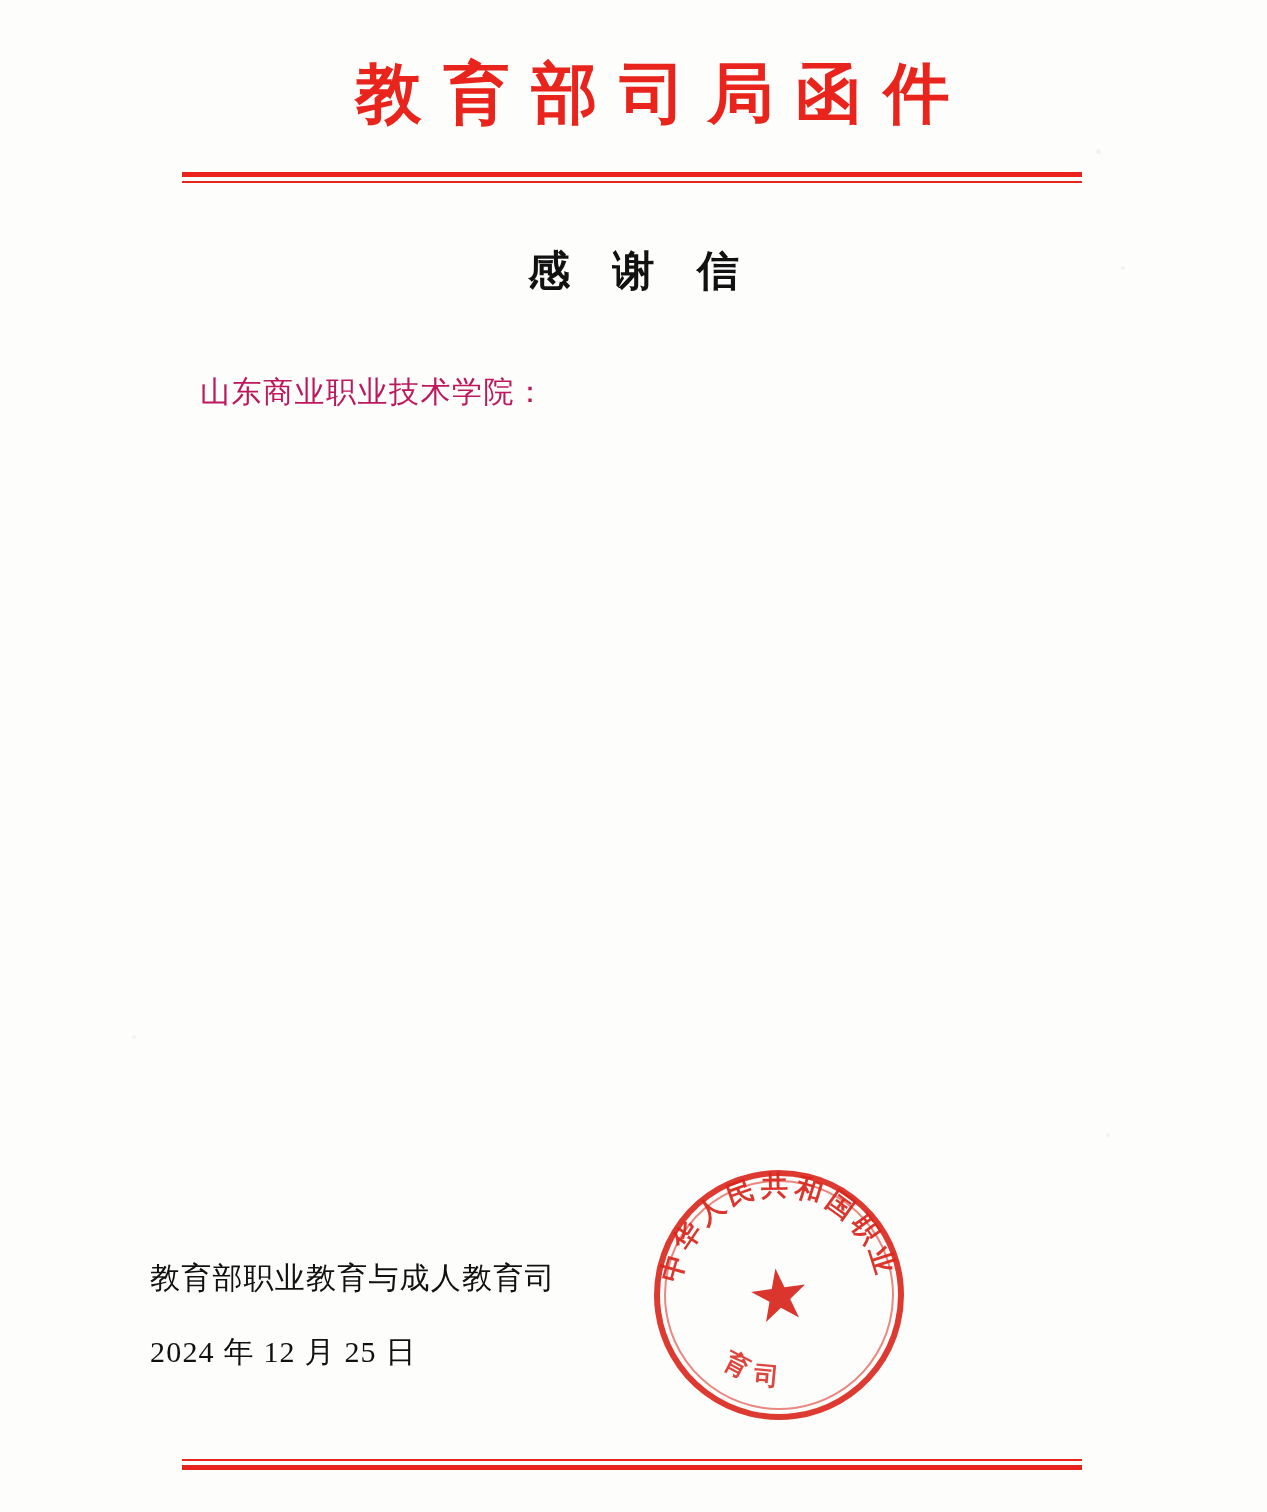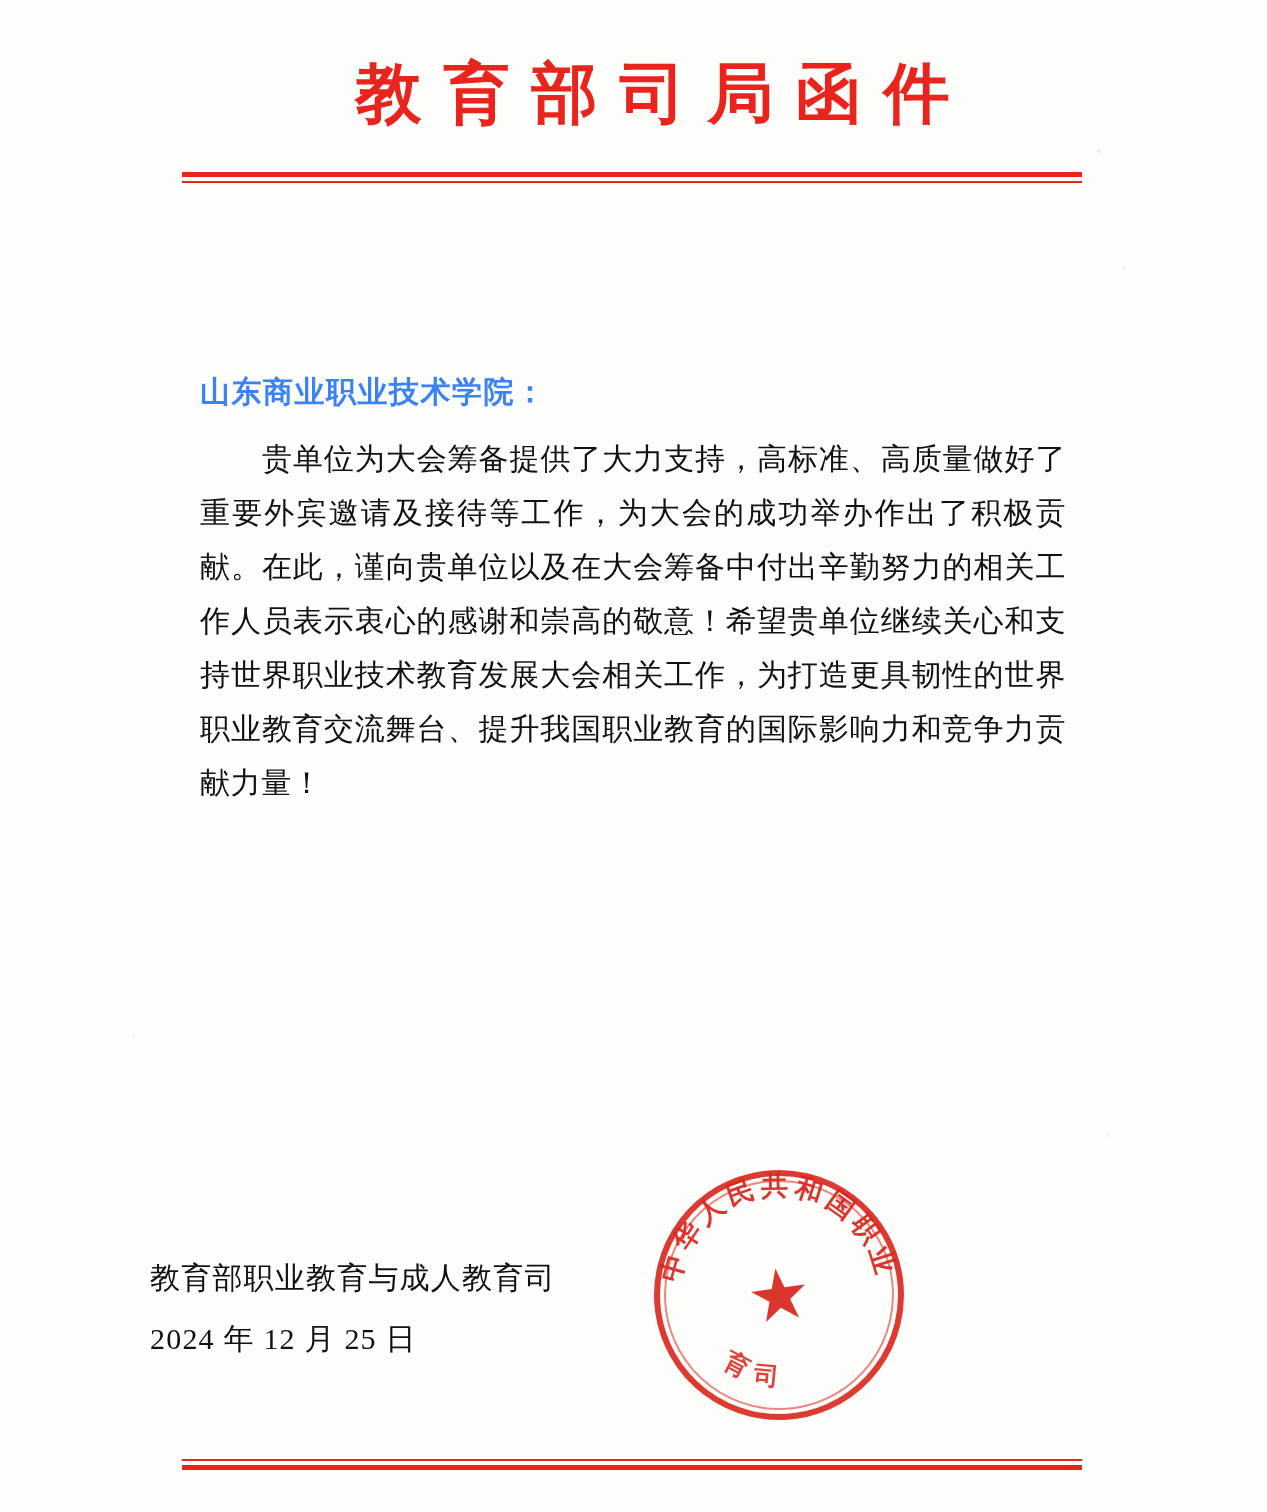--- a/index.html
+++ b/index.html
@@ -73,25 +73,24 @@
 
   
   .body-wrap {
     position: absolute;
     top: 372px;
     left: 200px;
     width: 866px;
   }
   .salutation {
     font-size: 30px;
-    color: #3b82f6;
+    color: #be185d;
     letter-spacing: 1.5px;
     line-height: 1.35;
-    margin-bottom: 19px;
-    font-weight: bold;
+    margin-bottom: 4px;
   }
   .para {
     font-size: 30px;
     color: #111;
     line-height: 54px;
     text-align: justify;
     text-justify: inter-ideograph;
     text-indent: 62px;
     letter-spacing: 0.6px;
     margin: 0 0 2px 0;
@@ -107,21 +106,21 @@
     font-size: 30px;
     color: #111;
     letter-spacing: 1.2px;
     padding-left: 150px;
   }
   .sign-date {
     font-size: 30px;
     color: #111;
     letter-spacing: 1.2px;
     padding-left: 150px;
-    margin-top: 20px;
+    margin-top: 33px;
   }
   
   .seal {
     position: absolute;
     left: 648px;
     top: 1164px;
     width: 262px;
     height: 262px;
     pointer-events: none;
   }
@@ -150,24 +149,24 @@
 
   <div class="masthead">
     <div class="masthead-title">教育部司局函件</div>
   </div>
 
   <div class="rule-group rule-top">
     <div class="rule-thick"></div>
     <div class="rule-thin"></div>
   </div>
 
+  <div class="doc-title">感 谢 信</div>
 
   <div class="body-wrap">
     <div class="salutation">山东商业职业技术学院：</div>
-    <p class="para">贵单位为大会筹备提供了大力支持，高标准、高质量做好了重要外宾邀请及接待等工作，为大会的成功举办作出了积极贡献。在此，谨向贵单位以及在大会筹备中付出辛勤努力的相关工作人员表示衷心的感谢和崇高的敬意！希望贵单位继续关心和支持世界职业技术教育发展大会相关工作，为打造更具韧性的世界职业教育交流舞台、提升我国职业教育的国际影响力和竞争力贡献力量！</p>
   </div>
 
   <div class="seal">
     <svg width="262" height="262" viewBox="0 0 262 262" xmlns="http://www.w3.org/2000/svg">
       <defs>
         <path id="sealArc" d="M 31,131 A 100,100 0 1 1 231,131"></path>
         <path id="sealArcLower" d="M 41,131 A 90,90 0 0 0 221,131"></path>
       </defs>
       <g transform="rotate(-8 131 131)">
         <circle cx="131" cy="131" r="122" fill="none" stroke="#d9261c" stroke-width="6" opacity="0.9"></circle>

